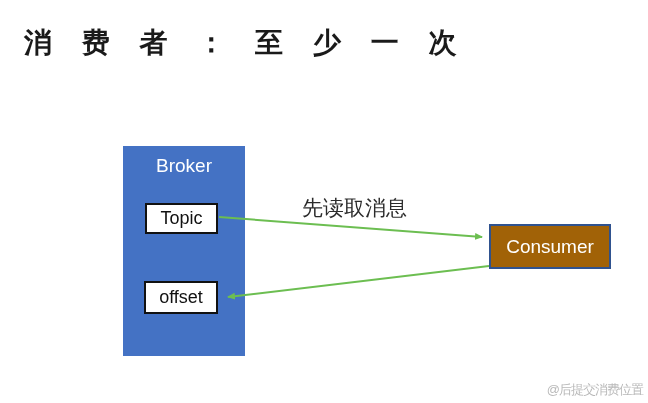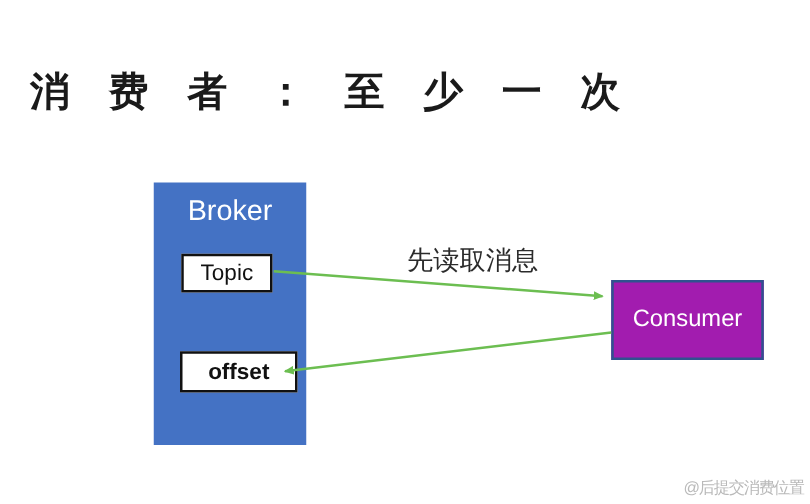--- a/index.html
+++ b/index.html
@@ -11,43 +11,43 @@
   .canvas {
     position: relative;
     width: 648px;
     height: 403px;
     background: #ffffff;
     overflow: hidden;
   }
   .slide-title {
     position: absolute;
     left: 24px;
-    top: 52px;
-    font-size: 32px;
+    top: 24px;
+    font-size: 28px;
     font-weight: 700;
     color: #1a1a1a;
     letter-spacing: 11px;
     white-space: nowrap;
   }
   .broker-box {
     position: absolute;
     left: 123px;
     top: 146px;
     width: 122px;
     height: 210px;
     background: #4472C4;
   }
   .broker-label {
     position: absolute;
     left: 0;
     top: 9px;
     width: 100%;
     text-align: center;
     color: #ffffff;
-    font-size: 23px;
+    font-size: 19px;
   }
   .inner-node {
     position: absolute;
     background: #ffffff;
     border: 2px solid #111111;
     box-sizing: border-box;
     display: flex;
     align-items: center;
     justify-content: center;
     font-size: 18px;
@@ -55,31 +55,30 @@
   }
   .topic-box {
     left: 22px;  
     top: 57px;   
     width: 73px;
     height: 31px;
   }
   .offset-box {
     left: 21px;  
     top: 135px;  
-    width: 94px;
+    width: 74px;
     height: 33px;
-    font-weight: bold;
   }
   .consumer-box {
     position: absolute;
     left: 489px;
     top: 224px;
     width: 122px;
-    height: 64px;
-    background: #a21caf;
+    height: 45px;
+    background: #a16207;
     border: 2px solid #2F528F;
     box-sizing: border-box;
     display: flex;
     align-items: center;
     justify-content: center;
     color: #ffffff;
     font-size: 19px;
   }
   .arrow-layer {
     position: absolute;
@@ -87,21 +86,20 @@
     top: 0;
     width: 648px;
     height: 403px;
     pointer-events: none;
   }
   .edge-label {
     position: absolute;
     color: #2b2b2b;
     font-size: 21px;
     white-space: nowrap;
-    text-align: center;
   }
   .edge-label-read {
     left: 302px;
     top: 194px;
     width: 152px;
   }
   .edge-label-commit {
     left: 306px;
     top: 290px;
     width: 180px;

